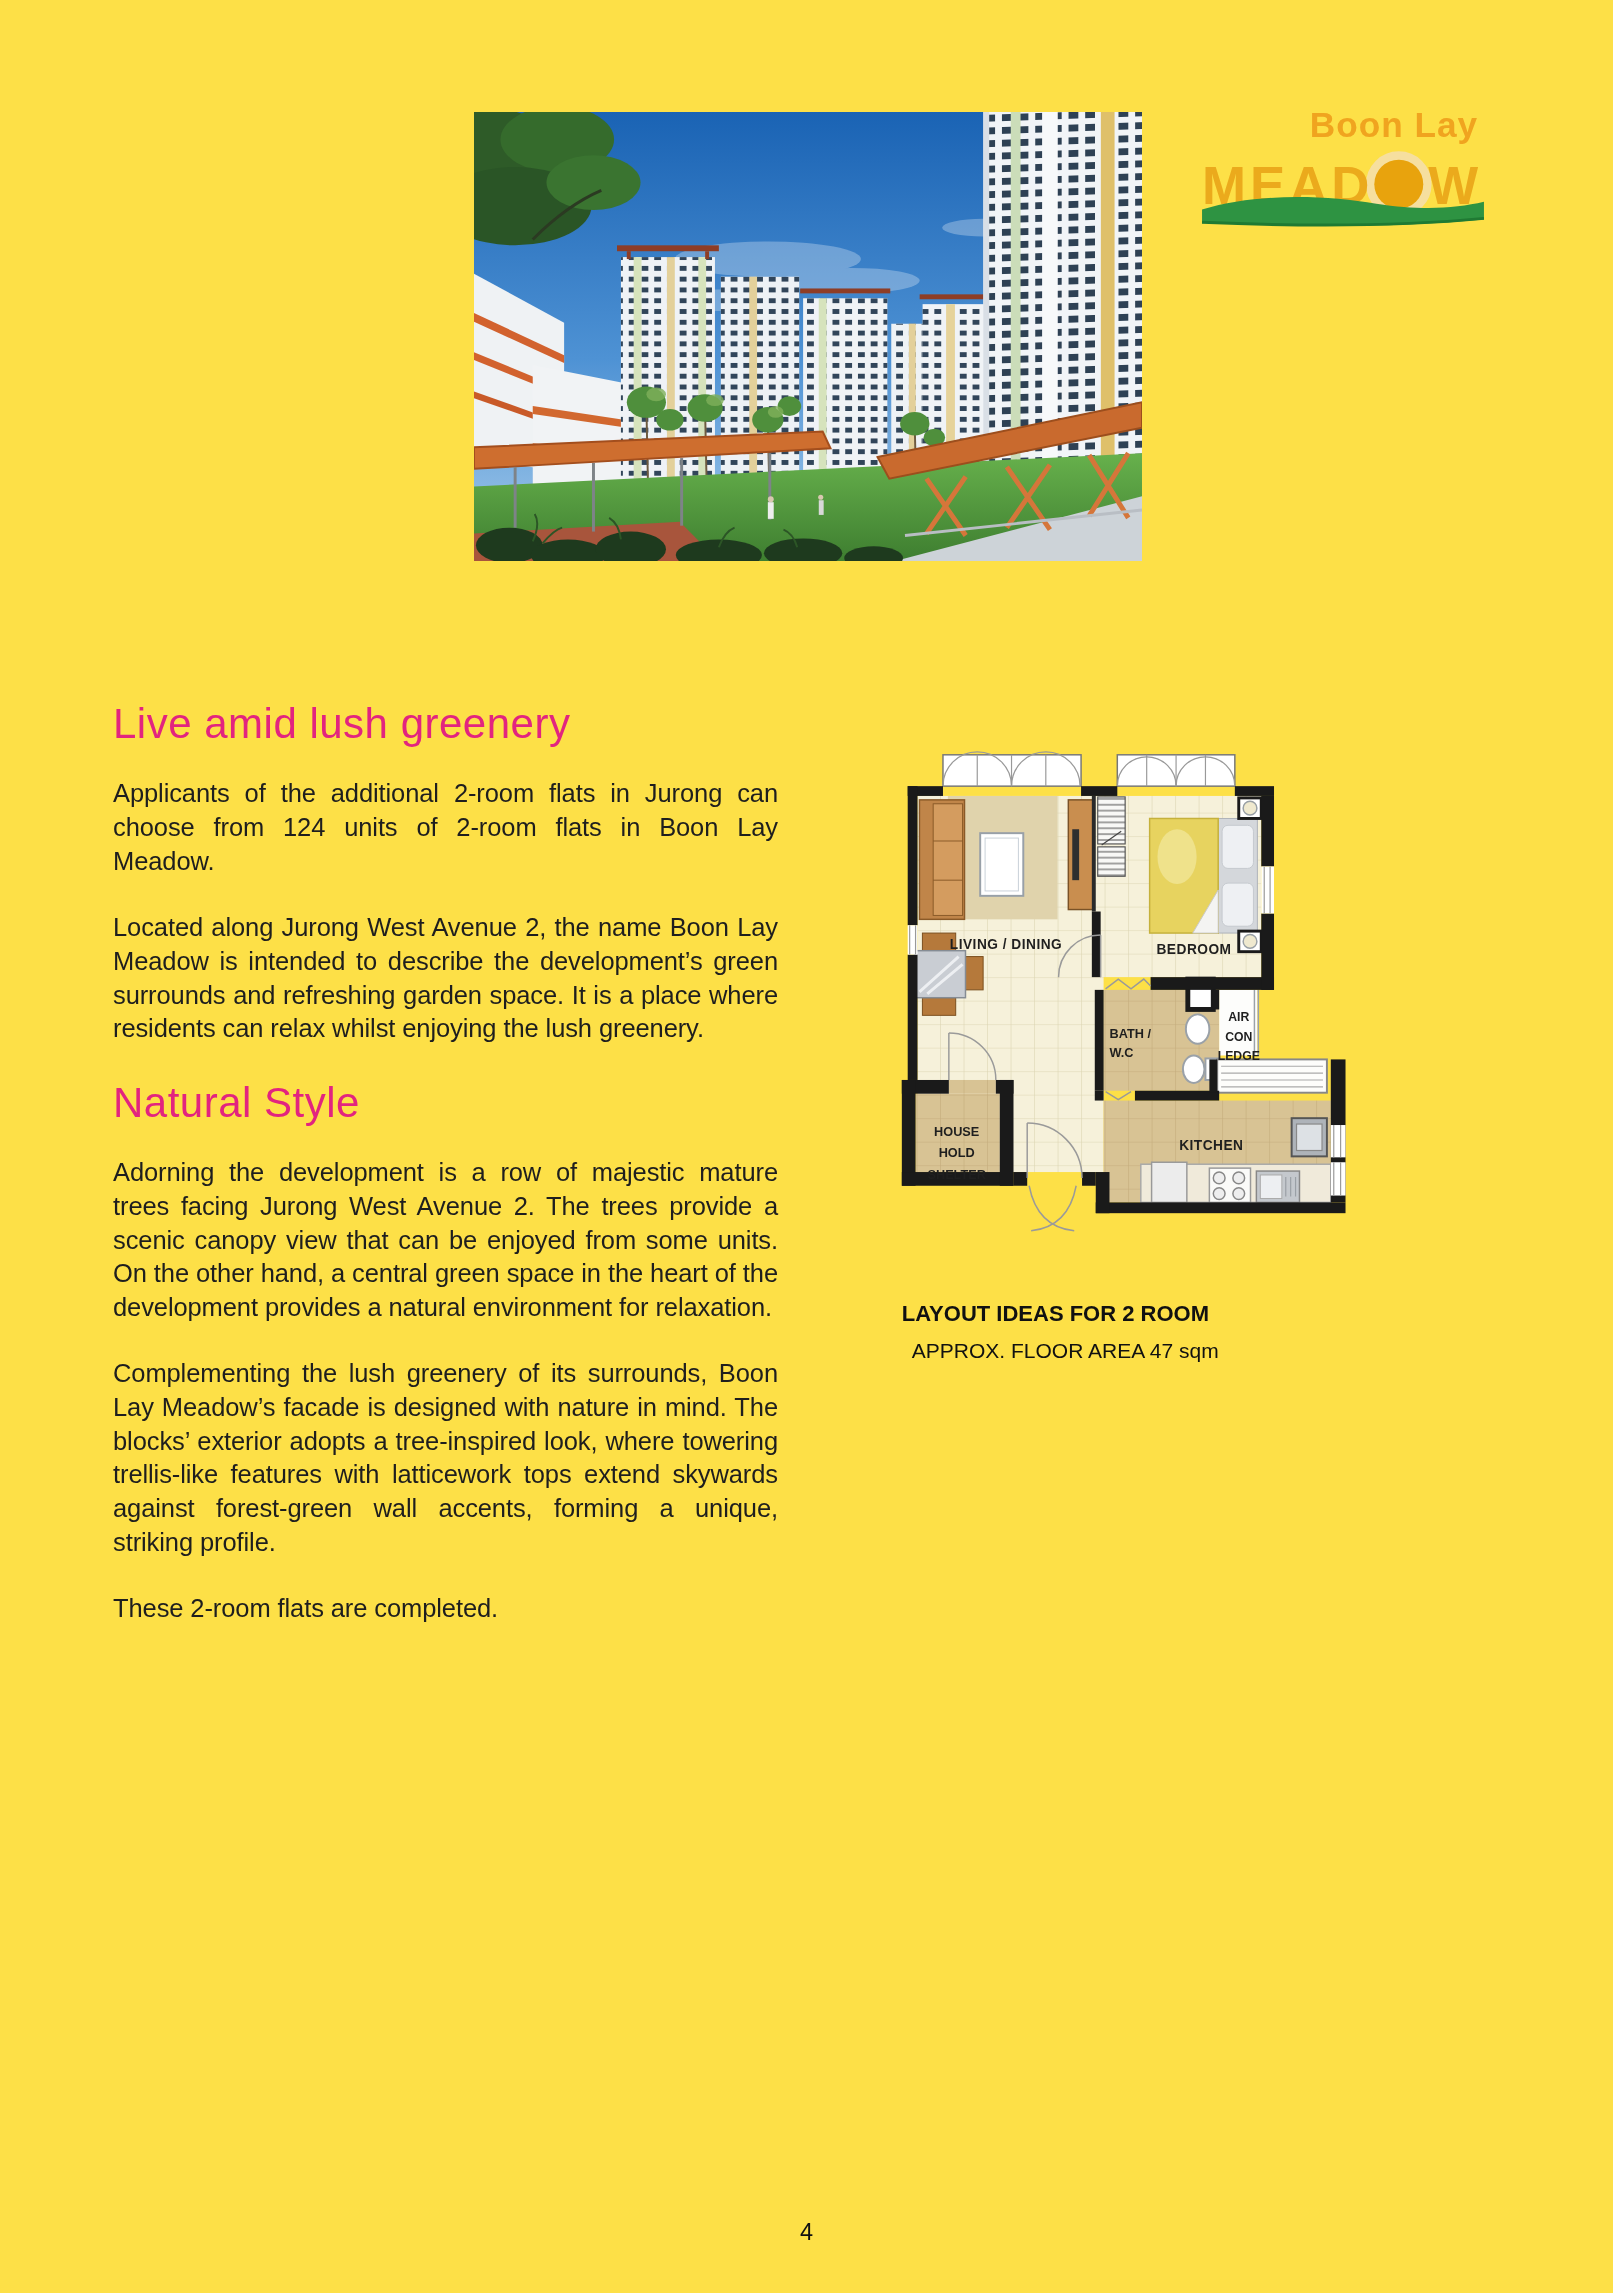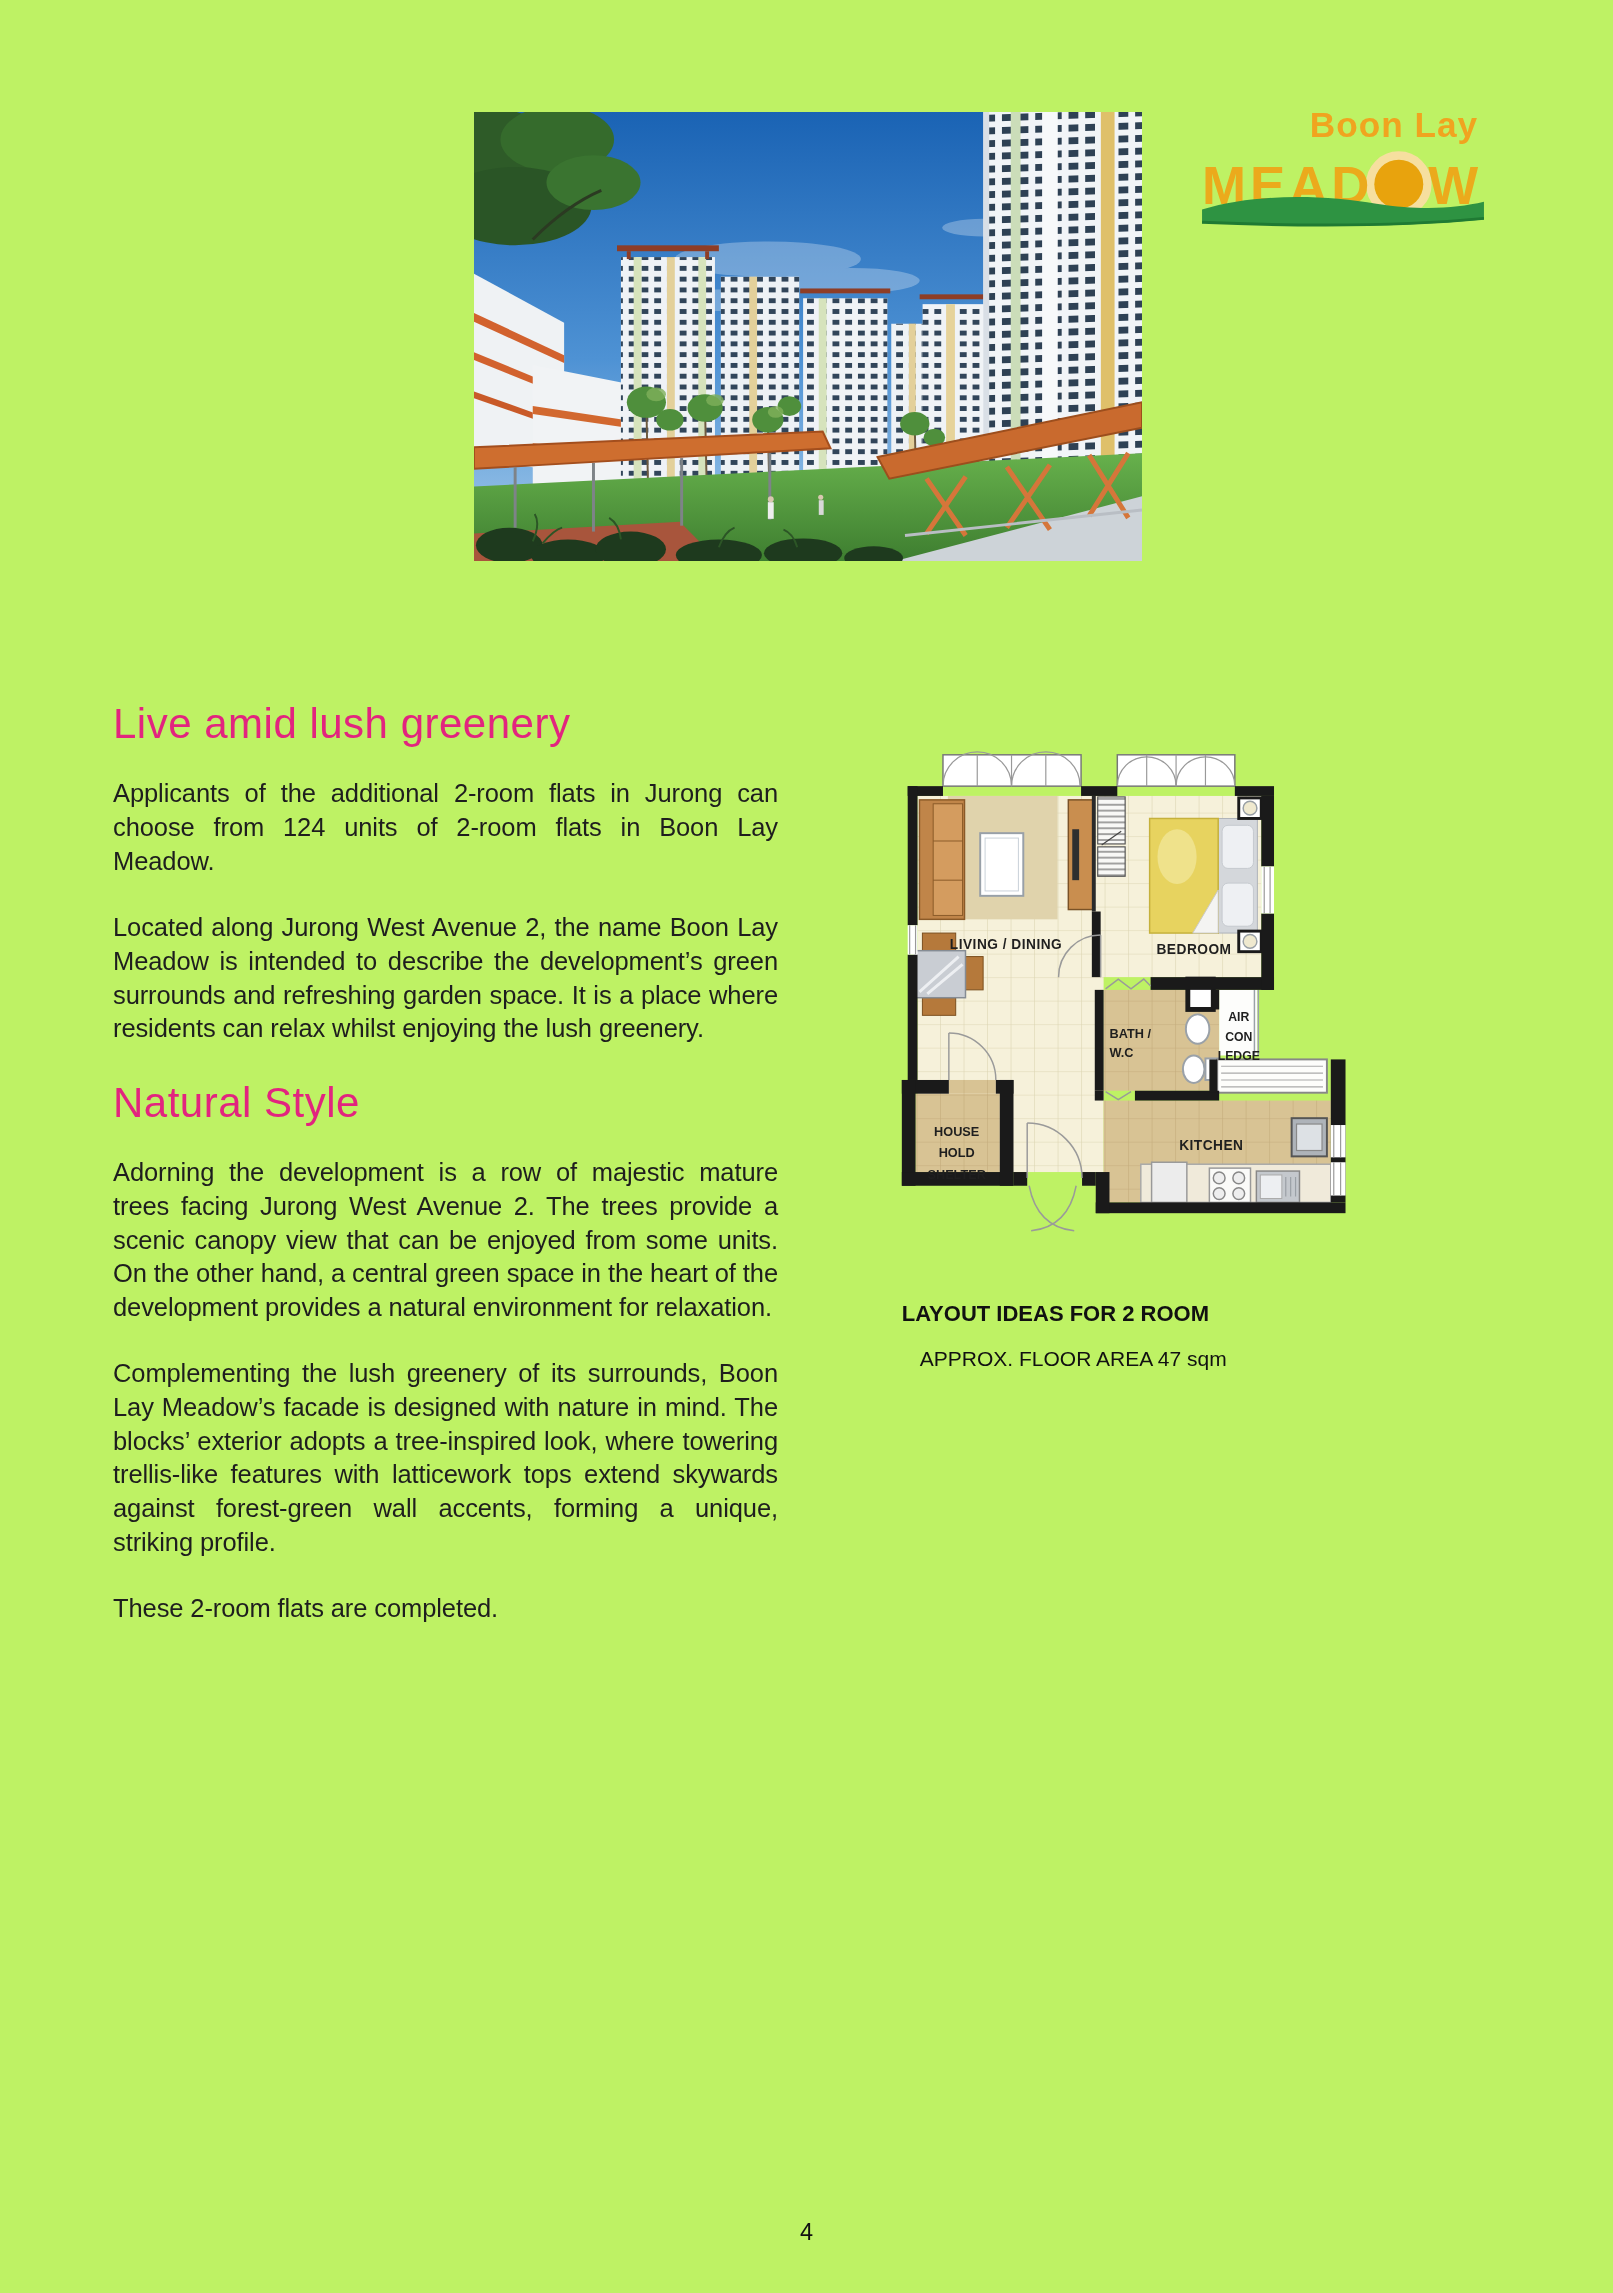--- a/index.html
+++ b/index.html
@@ -1,19 +1,19 @@
 <!DOCTYPE html>
 <html><head>
 <meta charset="utf-8">
 <style>
   html,body{margin:0;padding:0;background:#e8e8e8;}
   .page{
     position:relative;
     width:1613px;height:2294px;
-    background:#bef264;
+    background:#fde047;
     font-family:"Liberation Sans", sans-serif;
     overflow:hidden;
     margin:0 auto;
   }
   .photo{position:absolute;left:474px;top:112px;width:668px;height:449px;}
   .photo svg{display:block;width:100%;height:100%;}
   .logo{position:absolute;left:1202px;top:98px;width:282px;height:139px;}
   .logo svg{display:block;width:100%;height:100%;}
   .content{position:absolute;left:113px;top:700px;width:678px;color:#1e1e1e;}
   .content h2.heading{
@@ -21,21 +21,21 @@
     letter-spacing:0.5px;margin:0 0 29px 0;line-height:1.15;
   }
   .content p{
     font-size:25.5px;line-height:1.32;text-align:justify;
     margin:0 13px 33px 0;letter-spacing:-0.1px;
   }
   .plan-col{position:absolute;left:894px;top:743px;width:574px;}
   .plan-col svg{display:block;}
   .caption{margin:29px 0 0 7.8px;color:#111;}
   .caption .cap-title{font-size:22px;font-weight:bold;margin:0 0 1px 0;}
-  .caption .cap-line{font-size:21px;line-height:1.32;margin:18px;white-space:nowrap;}
+  .caption .cap-line{font-size:21px;line-height:1.32;margin:10px;white-space:nowrap;}
   .page-number{
     position:absolute;left:0;top:2219px;width:100%;
     text-align:center;font-size:23.5px;color:#111;
   }
   .fp-label{font-family:"Liberation Sans",sans-serif;font-weight:bold;fill:#1f1f1f;}
 </style>
 </head>
 <body>
 
 <div class="page">

